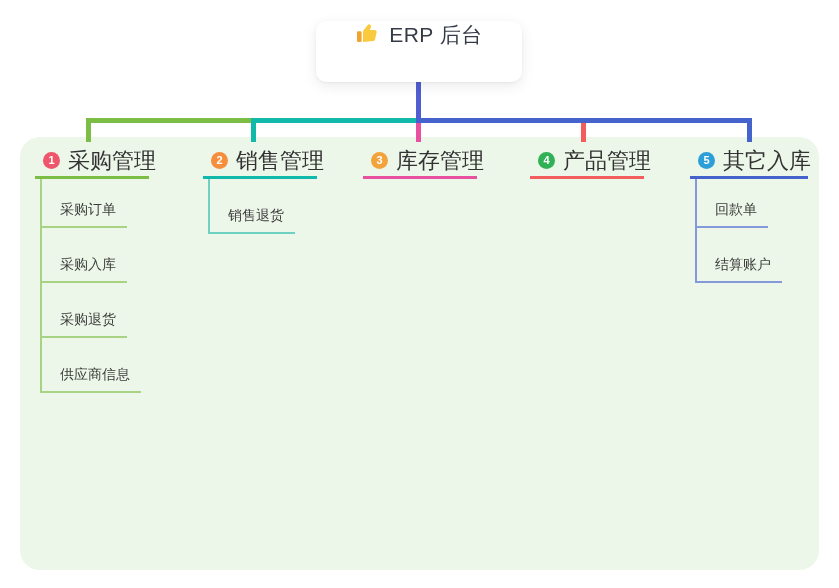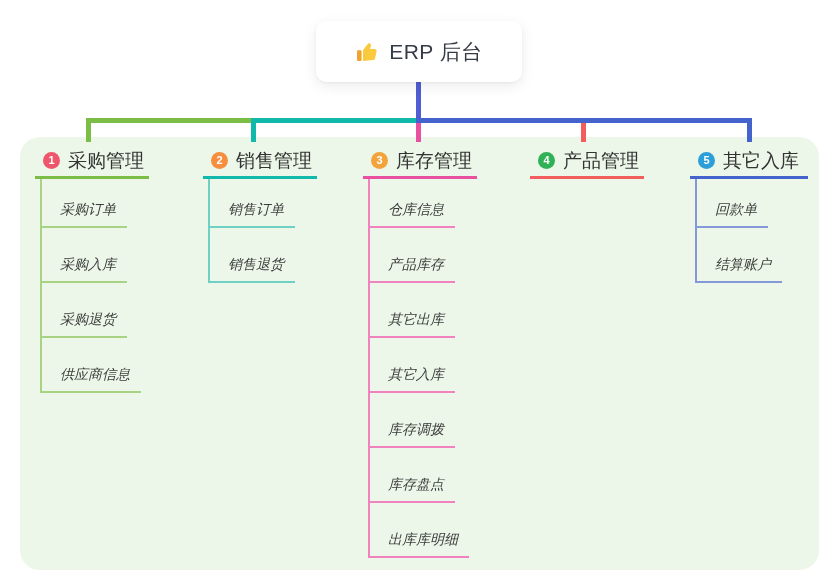--- a/index.html
+++ b/index.html
@@ -7,21 +7,21 @@
   #stage{position:relative;width:839px;height:588px;background:#ffffff;overflow:hidden;}
 
   
   #panel{position:absolute;left:20px;top:137px;width:799px;height:433px;
          background:#ecf7e9;border-radius:20px;}
 
   
   #root-card{position:absolute;left:316px;top:21px;width:206px;height:61px;
              background:#ffffff;border-radius:10px;
              box-shadow:0 4px 14px rgba(0,0,0,.08),0 1px 3px rgba(0,0,0,.05);
-             display:flex;align-items:center;justify-content:center;gap:10px;}
+             display:flex;justify-content:center;gap:10px;}
   #root-card .title{font-size:21px;font-weight:500;color:#353b46;letter-spacing:.5px;white-space:nowrap;}
 
   
   .line{position:absolute;}
   .stem {left:416px;top:82px;width:5px;height:36px;}
   .seg-g{left:86px;top:118px;width:331px;height:5px;}
   .seg-t{left:251px;top:118px;width:166px;height:5px;}
   .seg-b{left:416px;top:118px;width:336px;height:5px;}
   .drop1{left:86px; top:118px;width:5px;height:24px;}
   .drop2{left:251px;top:118px;width:5px;height:24px;}
@@ -36,26 +36,26 @@
   .branch.b2{left:363px;}
   .branch.b3{left:530px;}
   .branch.b4{left:690px;}
 
   .hdr{box-sizing:border-box;height:34px;display:flex;align-items:center;gap:8px;
        padding-left:8px;border-bottom:3px solid var(--c);width:114px;white-space:nowrap;}
   .branch.b4 .hdr{width:118px;}
   .badge{flex:0 0 auto;width:17px;height:17px;border-radius:50%;
          display:flex;align-items:center;justify-content:center;
          color:#fff;font-size:11px;font-weight:bold;line-height:1;}
-  .hdr .lbl{font-size:19px;font-weight:500;color:#333333;}
+  .hdr .lbl{font-size:22px;font-weight:500;color:#333333;}
 
   .kids{margin-left:5px;border-left:2px solid var(--cl);}
   .kid{box-sizing:border-box;height:55px;display:flex;align-items:flex-end;
        width:fit-content;padding:0 11px 7px 18px;border-bottom:2px solid var(--cl);
-       white-space:nowrap;font-style:italic;}
+       white-space:nowrap;}
   .kid.first{height:49px;}
   .kid .ktxt{font-size:14px;color:#3c3c3c;}
 </style>
 </head>
 <body>
 
 <div id="stage">
 
   <div id="panel"></div>
 
@@ -99,56 +99,30 @@
             <span class="ktxt">供应商信息</span>
           </div>
         </div>
   </div>
       <div class="branch b1" style="--c: #10b9a9; --cl: #6fd0c4;">
     <div class="hdr">
       <span class="badge" style="background: rgb(246, 142, 62);">2</span>
       <span class="lbl">销售管理</span>
     </div>
     <div class="kids">
-          <div class="kid first">
-            <span class="ktxt">销售订单</span>
-          </div>
           <div class="kid">
             <span class="ktxt">销售退货</span>
           </div>
         </div>
   </div>
       <div class="branch b2" style="--c: #e8519f; --cl: #ef82bf;">
     <div class="hdr">
       <span class="badge" style="background: rgb(243, 163, 59);">3</span>
       <span class="lbl">库存管理</span>
     </div>
-    <div class="kids">
-          <div class="kid first">
-            <span class="ktxt">仓库信息</span>
-          </div>
-          <div class="kid">
-            <span class="ktxt">产品库存</span>
-          </div>
-          <div class="kid">
-            <span class="ktxt">其它出库</span>
-          </div>
-          <div class="kid">
-            <span class="ktxt">其它入库</span>
-          </div>
-          <div class="kid">
-            <span class="ktxt">库存调拨</span>
-          </div>
-          <div class="kid">
-            <span class="ktxt">库存盘点</span>
-          </div>
-          <div class="kid">
-            <span class="ktxt">出库库明细</span>
-          </div>
-        </div>
   </div>
       <div class="branch b3" style="--c: #f25e5e; --cl: #f59390;">
     <div class="hdr">
       <span class="badge" style="background: rgb(48, 177, 86);">4</span>
       <span class="lbl">产品管理</span>
     </div>
   </div>
       <div class="branch b4" style="--c: #4463cd; --cl: #8399da;">
     <div class="hdr">
       <span class="badge" style="background: rgb(45, 159, 216);">5</span>

